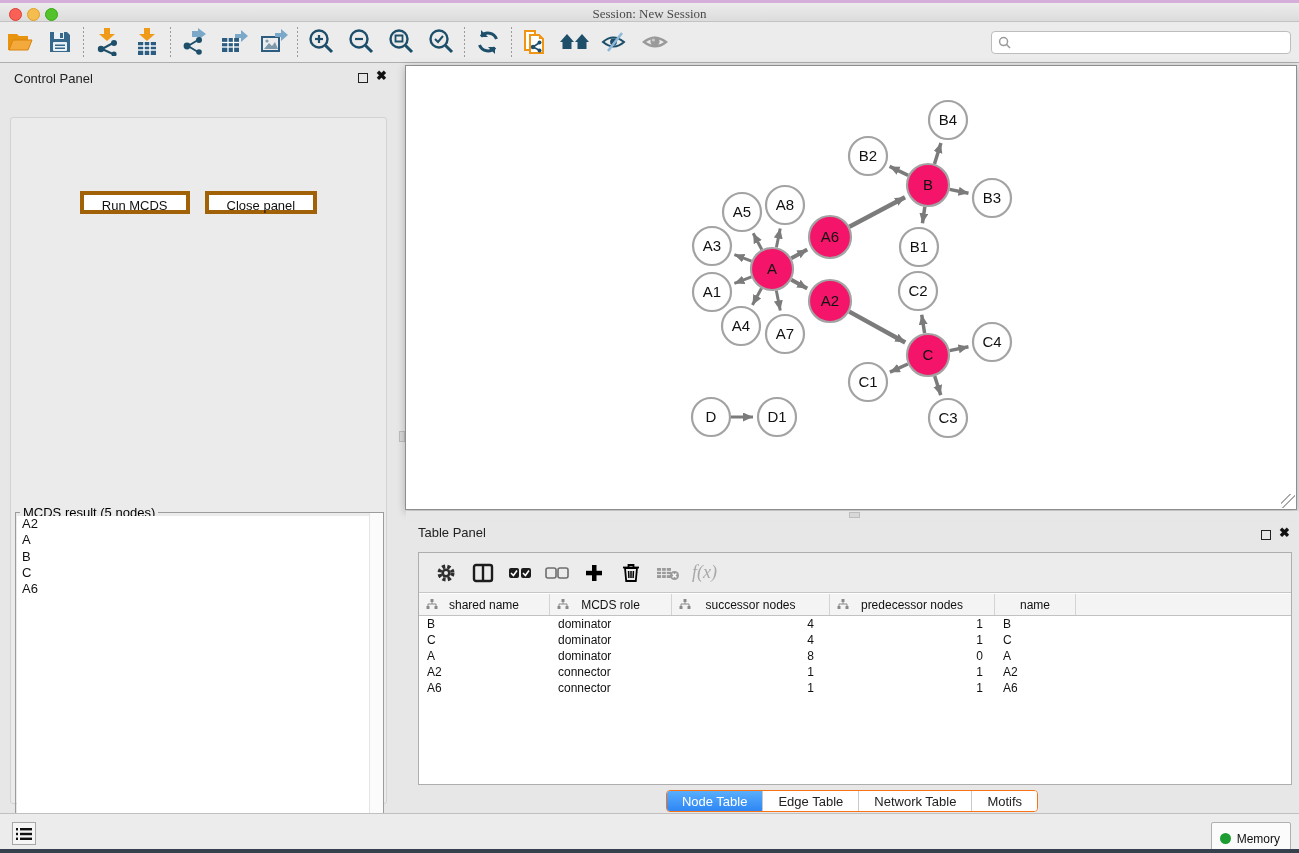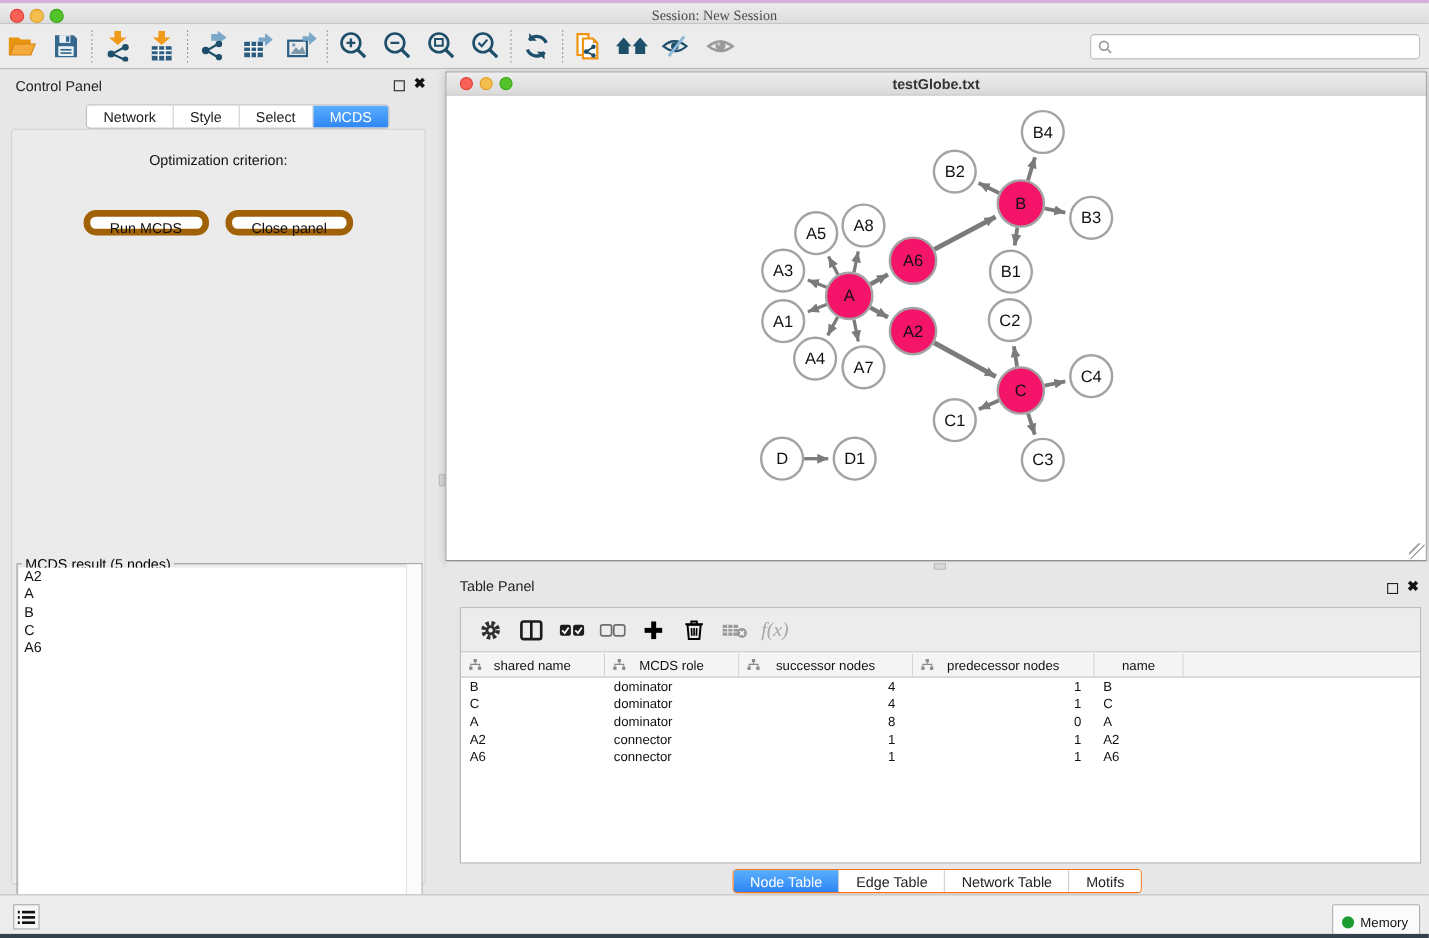--- a/index.html
+++ b/index.html
@@ -43,21 +43,21 @@
   .seg-tab.sel { background:linear-gradient(#59aefc,#2e86f5); color:#fff; }
   .cp-box { position:absolute; left:10px; top:54px; width:377px; height:687px;
     background:#ebebeb; border:1px solid #d2d2d2; border-radius:3px; }
   .opt-label { position:absolute; top:20px; width:100%; text-align:center; font-size:13px; color:#111; }
   .opt-select { position:absolute; left:33px; top:38px; width:312px; height:23px; background:#fff;
     border:1px solid #b2b2b2; border-radius:4px; font-size:13px; color:#111; line-height:21px; padding-left:9px; }
   .opt-stepper { position:absolute; right:2px; top:1.5px; width:18px; height:18px; border-radius:4px;
     background:linear-gradient(#5db0fd,#2e86f5); color:#fff; }
   .opt-stepper svg { display:block; margin:2px auto; }
   .cp-buttons { position:absolute; left:0; top:73px; width:100%; display:flex; justify-content:center; gap:15px; }
-  .cp-btn { height:23px; padding:0 18px; background:#fff; border:6px solid #a16207; border-radius:11px;
+  .cp-btn { height:23px; padding:0 18px; background:#fff; border:4px solid #a16207; border-radius:0;
     font-size:13px; color:#111; line-height:21px; }
   .group-box { position:absolute; left:4px; top:394px; width:369px; height:345px; border:1px solid #9c9c9c; }
   .group-title { position:absolute; left:4px; top:-8px; background:#ebebeb; padding:0 3px; font-size:13px; color:#000000; }
   .mcds-list { position:absolute; left:1px; top:3px; width:366px; height:340px; background:#fff; overflow:hidden; }
   .mcds-item { font-size:13px; color:#111; line-height:16.3px; padding-left:5px; }
   .mcds-scroll { position:absolute; right:0; top:0; width:14px; height:100%; background:#fbfbfb; border-left:1px solid #e4e4e4; }
 
   
   .v-divider { position:absolute; left:399px; top:63px; width:7px; height:750px; background:#e7e7e7; }
   .v-thumb { position:absolute; left:0px; top:368px; width:6px; height:11px; background:#d8d8d8; border:1px solid #bdbdbd; }
@@ -270,28 +270,21 @@
     <input type="text" placeholder="" style="">
   </div>
 </div>
 
 <div class="content-bg"></div>
 
 <div class="control-panel">
   <div class="cp-header">Control Panel</div>
   <span class="panel-float cp-float"></span>
   <span class="panel-close cp-close">✖</span>
-  <div class="seg-tabs">
-    <span class="seg-tab">Network</span>
-    <span class="seg-tab">Style</span>
-    <span class="seg-tab">Select</span>
-    <span class="seg-tab sel">MCDS</span>
-  </div>
   <div class="cp-box">
-    <div class="opt-label">Optimization criterion:</div>
     <div class="cp-buttons">
       <button class="cp-btn">Run MCDS</button>
       <button class="cp-btn">Close panel</button>
     </div>
     <div class="group-box">
       <span class="group-title">MCDS result (5 nodes)</span>
       <div class="mcds-list" id="mcds-list">
           <div class="mcds-item">A2</div>
           <div class="mcds-item">A</div>
           <div class="mcds-item">B</div>
@@ -301,26 +294,20 @@
       <div class="mcds-scroll"></div>
     </div>
   </div>
 </div>
 
 <div class="v-divider">
     <div class="v-thumb"></div>
   </div>
 
 <div class="net-window">
-  <div class="net-titlebar">
-    <span class="net-traffic nt-red"></span>
-    <span class="net-traffic nt-yel"></span>
-    <span class="net-traffic nt-grn"></span>
-    <div class="net-title">testGlobe.txt</div>
-  </div>
   <div class="net-canvas">
     <svg id="graph-svg" width="890" height="422">
       <defs>
         <marker id="arrow" markerUnits="userSpaceOnUse" markerWidth="12" markerHeight="11" refX="10" refY="4.5" orient="auto">
           <path d="M0,0 L10,4.5 L0,9 z" fill="#7b7b7b"></path>
         </marker>
       </defs>
     <line x1="345.4575854193549" y1="189.87459225591394" x2="328.4099068152492" y2="196.40953572082114" stroke="#7b7b7b" stroke-width="3" marker-end="url(#arrow)"></line>
         <line x1="345.4575854193549" y1="174.12540774408606" x2="328.4099068152492" y2="167.59046427917886" stroke="#7b7b7b" stroke-width="3" marker-end="url(#arrow)"></line>
         <line x1="355.48901716798036" y1="201.32664585242324" x2="346.4665267258396" y2="217.91638634281102" stroke="#7b7b7b" stroke-width="3" marker-end="url(#arrow)"></line>

